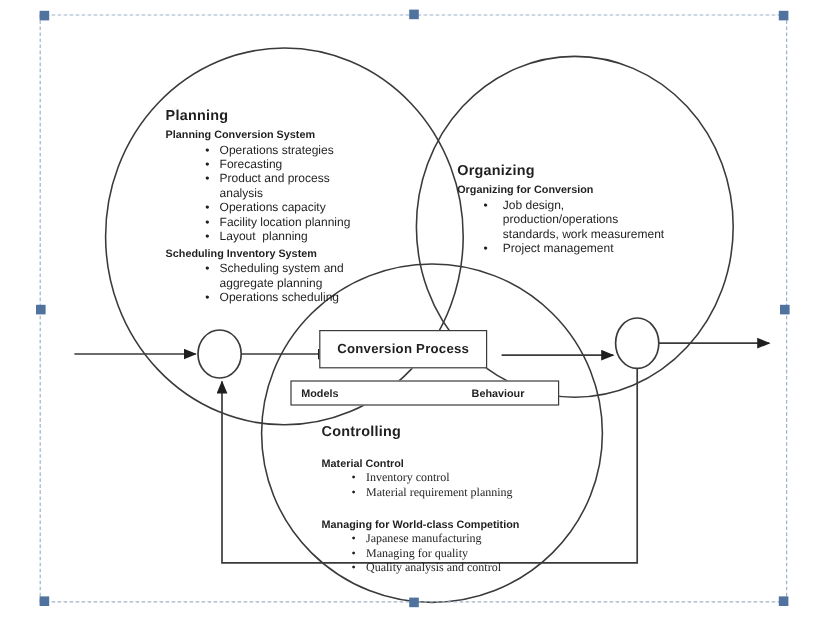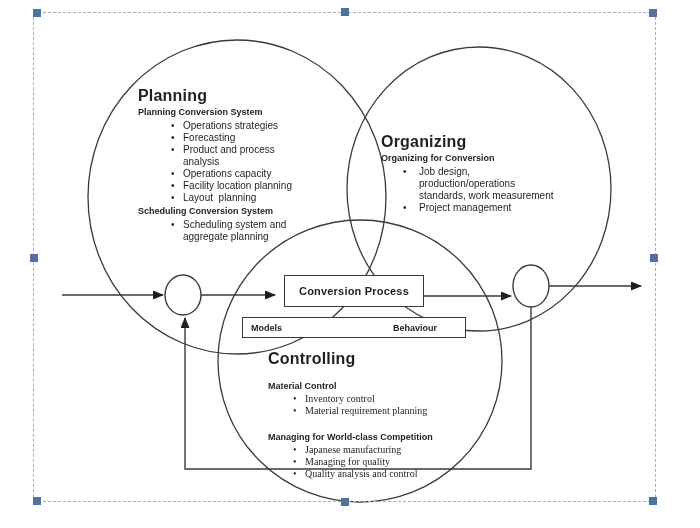--- a/index.html
+++ b/index.html
@@ -12,39 +12,39 @@
     position:absolute;left:33px;top:12px;width:623px;height:490px;
     border:1px dashed #9db2c6;box-sizing:border-box;
   }
   .handle{
     position:absolute;width:8px;height:8px;background:#4f729e;
   }
   
   #diagram-svg{position:absolute;left:0;top:0;}
   
   .tb{position:absolute;}
-  .tb .title{font-size:16px;font-weight:bold;line-height:14px;letter-spacing:.2px;}
+  .tb .title{font-size:12px;font-weight:bold;line-height:14px;letter-spacing:.2px;}
   .tb .sub{font-size:9px;font-weight:bold;line-height:11px;margin-top:4px;}
   .tb ul{list-style:none;margin:2px 0 0 0;}
   .tb li{position:relative;font-size:10px;line-height:12px;}
   .tb li::before{content:"\2022";position:absolute;font-size:10px;}
   .tb-planning ul{padding:0 0 0 45px;width:128px;}
   .tb-planning li::before{left:-12px;}
   .tb-organizing ul{padding:0 0 0 38px;width:140px;}
   .tb-organizing li::before{left:-16px;}
   .tb-controlling ul{padding:0 0 0 37px;width:150px;font-family:Liberation Serif, serif;}
   .tb-controlling li::before{left:-12px;}
   .tb-controlling .sub{margin-top:15px;}
   .tb-controlling ul{margin-top:1px;}
   
   .dbox{
     position:absolute;box-sizing:border-box;background:#ffffff;border:1.5px solid #3a3a3a;
   }
   #conversion-box{
-    left:284px;top:275px;width:140px;height:32px;
+    left:266px;top:275px;width:140px;height:32px;
     display:flex;align-items:center;justify-content:center;
     font-size:11px;font-weight:bold;letter-spacing:.2px;
   }
   #models-bar{
     left:242px;top:317px;width:224px;height:21px;
     font-size:9px;font-weight:bold;
   }
   #models-bar .lbl-left{position:absolute;left:8px;top:5px;}
   #models-bar .lbl-right{position:absolute;left:150px;top:5px;}
 </style>
@@ -91,23 +91,24 @@
     <div class="title">Planning</div>
     <div class="sub">Planning Conversion System</div>
     <ul>
       <li>Operations strategies</li>
       <li>Forecasting</li>
       <li>Product and process analysis</li>
       <li>Operations capacity</li>
       <li>Facility location planning</li>
       <li>Layout &nbsp;planning</li>
     </ul>
-    <div class="sub" style="margin-top:2px">Scheduling Conversion System</div>
+    <div class="sub" style="margin-top:2px">Scheduling Inventory System</div>
     <ul>
       <li>Scheduling system and aggregate planning</li>
+      <li>Operations scheduling</li>
     </ul>
   </div>
 
   <div class="tb tb-organizing" style="left:381px;top:135px;width:185px;">
     <div class="title">Organizing</div>
     <div class="sub">Organizing for Conversion</div>
     <ul>
       <li>Job design, production/operations standards, work measurement</li>
       <li>Project management</li>
     </ul>

